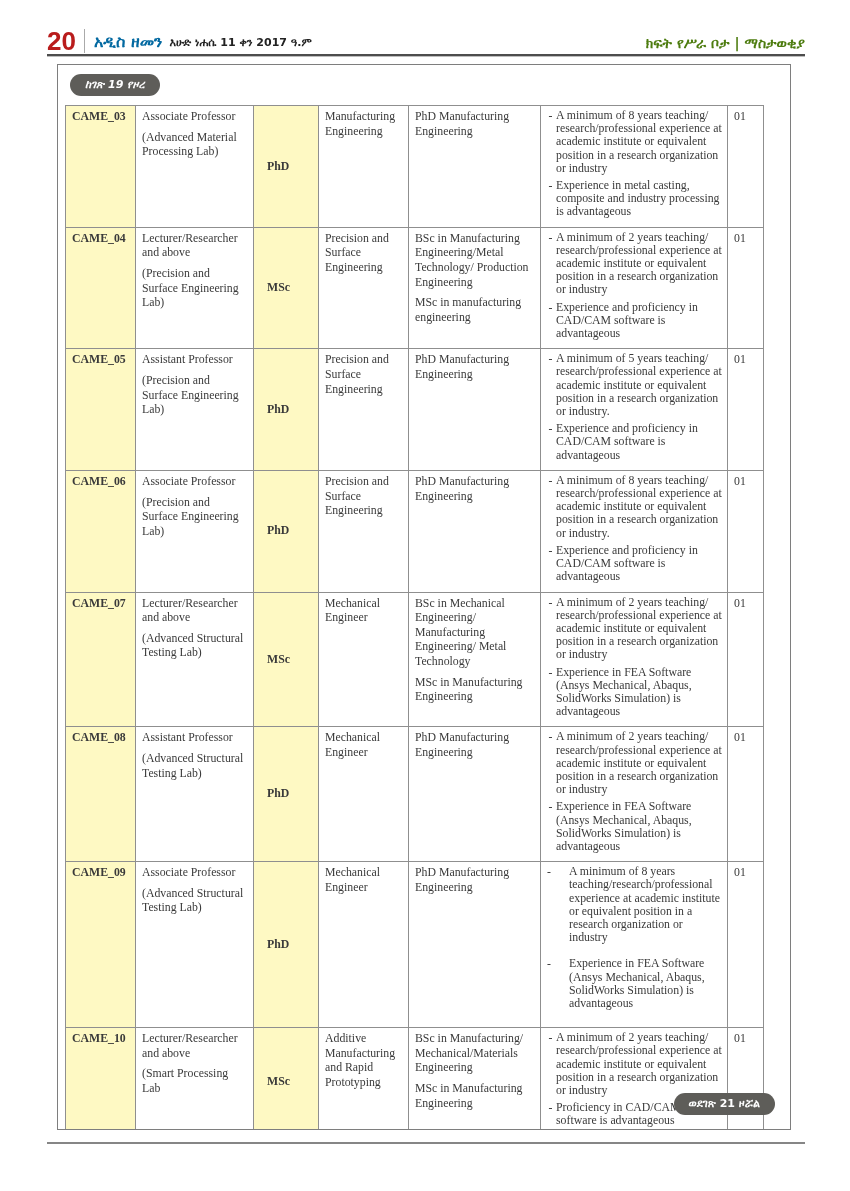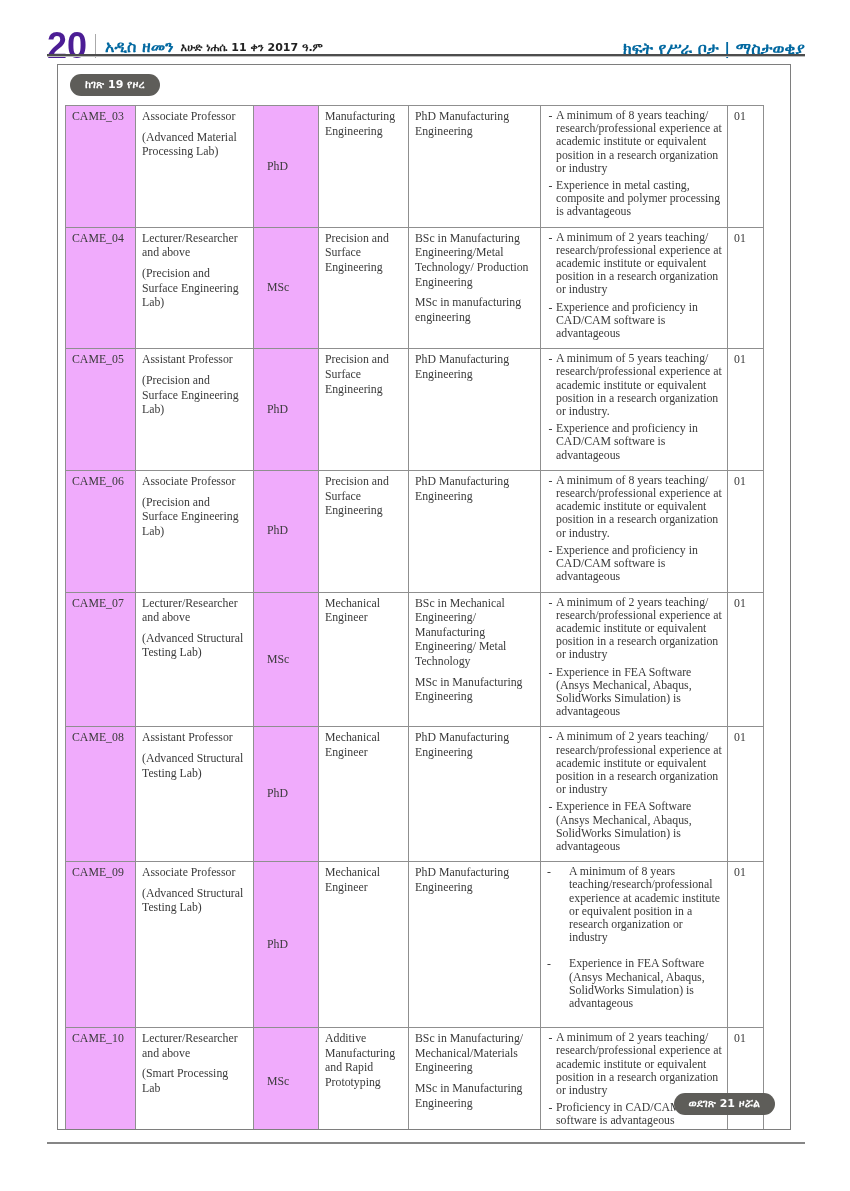--- a/index.html
+++ b/index.html
@@ -12,23 +12,23 @@
 
   
   .page-header {
     position: absolute;
     top: 28px; left: 47px; right: 45px;
     display: flex;
     align-items: center;
   }
   .page-num {
     font-family: "Liberation Sans", sans-serif;
-    font-size: 36px;
-    font-weight: bold;
-    color: #4c1d95;
+    font-size: 26px;
+    font-weight: bold;
+    color: #b91c1c;
     line-height: 1;
   }
   .head-divider {
     width: 1px; height: 24px;
     background: #aaaaaa;
     margin: 0 9px 0 8px;
   }
   .masthead {
     font-family: "DejaVu Sans", sans-serif;
     font-weight: bold;
@@ -40,22 +40,22 @@
     font-weight: bold;
     font-size: 11px;
     color: #222222;
     margin-left: 7px;
     padding-top: 3px;
   }
   .section-line {
     margin-left: auto;
     font-family: "DejaVu Sans", sans-serif;
     font-weight: bold;
-    font-size: 16px;
-    color: #0369a1;
+    font-size: 14px;
+    color: #4d7c0f;
     padding-top: 4px;
   }
   .header-rule {
     position: absolute;
     top: 54px; left: 47px; right: 45px;
     height: 3px;
     background: #4d4d4d;
     border-bottom: 1px solid #bdbdbd;
   }
 
@@ -72,21 +72,21 @@
     display: inline-block;
     background: #5e5d59;
     color: #ffffff;
     font-family: "DejaVu Sans", sans-serif;
     font-size: 11px;
     font-weight: bold;
     padding: 4px 15px 5px;
     border-radius: 12px;
     white-space: nowrap;
   }
-  .badge-top { margin: 9px 0 0 12px; }
+  .badge-top { margin: 9px 0 0 12px; font-style: italic; }
   .badge-bottom {
     position: absolute;
     right: 15px; bottom: 14px;
   }
 
   
   table.job-table {
     border-collapse: collapse;
     table-layout: fixed;
     width: 698px;
@@ -102,21 +102,21 @@
     overflow: hidden;
   }
   .col-code  { width: 70px; }
   .col-pos   { width: 118px; }
   .col-deg   { width: 65px; }
   .col-field { width: 90px; }
   .col-qual  { width: 132px; }
   .col-req   { width: 187px; }
   .col-count { width: 36px; }
 
-  td.c-code, td.c-deg { background: #f0abfc; }
+  td.c-code, td.c-deg { background: #fef9c3; font-weight: bold; }
   td.c-deg { vertical-align: middle; padding-left: 13px; }
 
   .para { margin-bottom: 6px; }
   .para:last-child { margin-bottom: 0; }
 
   td.c-req { padding-left: 4px; }
   .req-item {
     display: flex;
     margin-bottom: 4px;
     line-height: 1.12;
@@ -181,21 +181,21 @@
     <td class="c-qual">
             <div class="para">PhD Manufacturing Engineering</div>
           </td>
     <td class="c-req">
             <div class="req-item">
               <span class="dash">-</span>
               <span class="req-text">A minimum of 8 years teaching/ research/professional experience at academic institute or equivalent position in a research organization or industry</span>
             </div>
             <div class="req-item">
               <span class="dash">-</span>
-              <span class="req-text">Experience in metal casting, composite and polymer processing is advantageous</span>
+              <span class="req-text">Experience in metal casting, composite and industry processing is advantageous</span>
             </div>
           </td>
     <td class="c-count">01</td>
   </tr>
         <tr>
     <td class="c-code">CAME_04</td>
     <td class="c-pos">
             <div class="para">Lecturer/Researcher and above</div>
             <div class="para">(Precision and Surface Engineering Lab)</div>
           </td>

